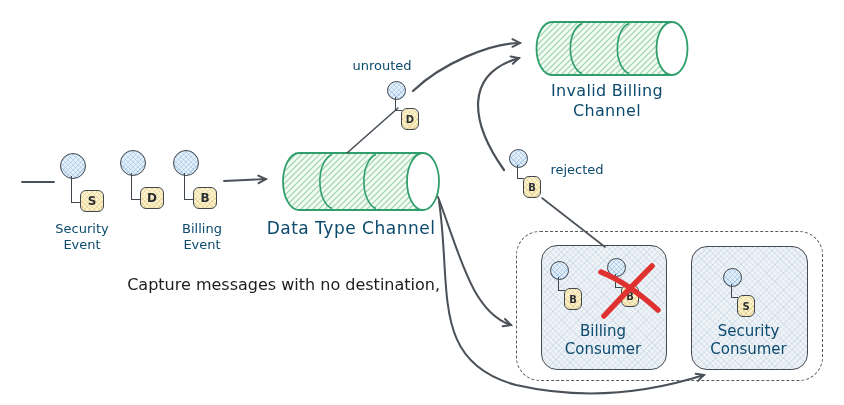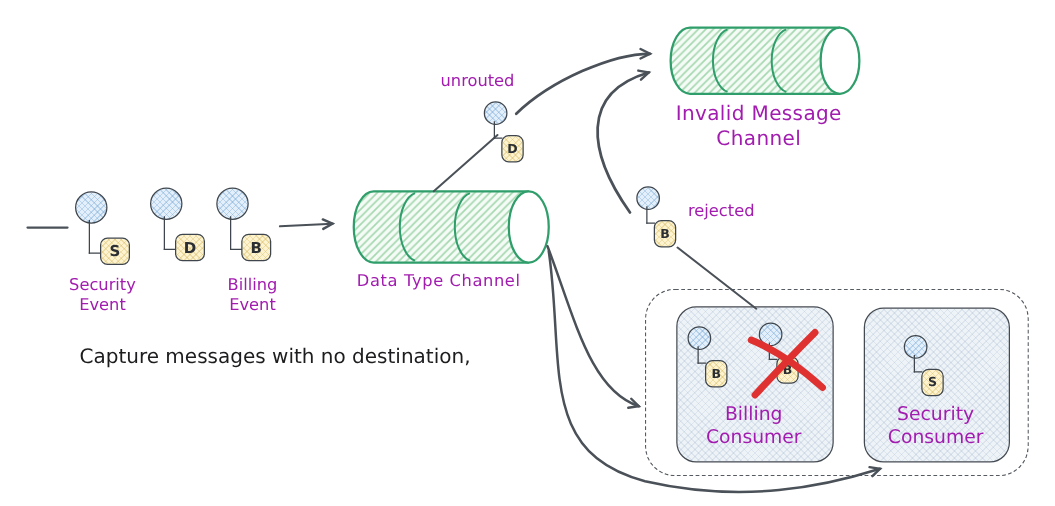--- a/index.html
+++ b/index.html
@@ -47,26 +47,26 @@
   
   .big .mi-circle{left:0;top:0;width:24px;height:24px;}
   .big .mi-stem{left:11px;top:23px;width:9px;height:26px;}
   .big .mi-square{left:20px;top:37px;width:22px;height:20px;font-size:12px;}
   
   .small .mi-circle{left:0;top:0;width:17px;height:17px;}
   .small .mi-stem{left:8px;top:16px;width:6px;height:13px;}
   .small .mi-square{left:14px;top:27px;width:16px;height:20px;font-size:10px;}
 
   
-  .lbl{position:absolute;text-align:center;white-space:pre-line;line-height:1.22;color:#a21caf;}
+  .lbl{position:absolute;text-align:center;white-space:pre-line;line-height:1.22;color:#0c4a6e;}
   .lbl-sm{font-size:13px;}
   .lbl-md{font-size:15px;}
-  .lbl-ch{font-size:13px;letter-spacing:.5px;}
+  .lbl-ch{font-size:17px;letter-spacing:.5px;}
   .lbl-inv{font-size:16px;letter-spacing:.3px;}
-  .caption{position:absolute;left:0;top:275px;width:440px;text-align:center;font-size:16px;line-height:20px;color:#1d1d1f;}
+  .caption{position:absolute;left:0;top:275px;width:440px;text-align:right;font-size:16px;line-height:20px;color:#1d1d1f;}
 </style>
 </head>
 <body>
 
 <div class="stage">
 
   <div class="dashed-box z1"></div>
   <div class="consumer-box billing-box z1"></div>
   <div class="consumer-box security-box z1"></div>
 
@@ -150,21 +150,21 @@
     <span class="mi-circle"></span>
     <span class="mi-stem"></span>
     <span class="mi-square">S</span>
   </div>
 
   <div class="lbl lbl-sm z4" style="left:42px;top:221px;width:80px;">Security
 Event</div>
   <div class="lbl lbl-sm z4" style="left:162px;top:221px;width:80px;">Billing
 Event</div>
   <div class="lbl lbl-ch z4" style="left:258px;top:218px;width:186px;">Data Type Channel</div>
-  <div class="lbl lbl-inv z4" style="left:527px;top:81px;width:160px;">Invalid Message
+  <div class="lbl lbl-inv z4" style="left:527px;top:81px;width:160px;">Invalid Billing
 Channel</div>
   <div class="lbl lbl-sm z4" style="left:350px;top:58px;width:64px;">unrouted</div>
   <div class="lbl lbl-sm z4" style="left:546px;top:162px;width:62px;text-align:center;">rejected</div>
   <div class="lbl lbl-md z4" style="left:543px;top:322px;width:120px;">Billing
 Consumer</div>
   <div class="lbl lbl-md z4" style="left:691px;top:322px;width:115px;">Security
 Consumer</div>
 
   <div class="caption z4">
     <div>Capture messages with no destination,</div>

